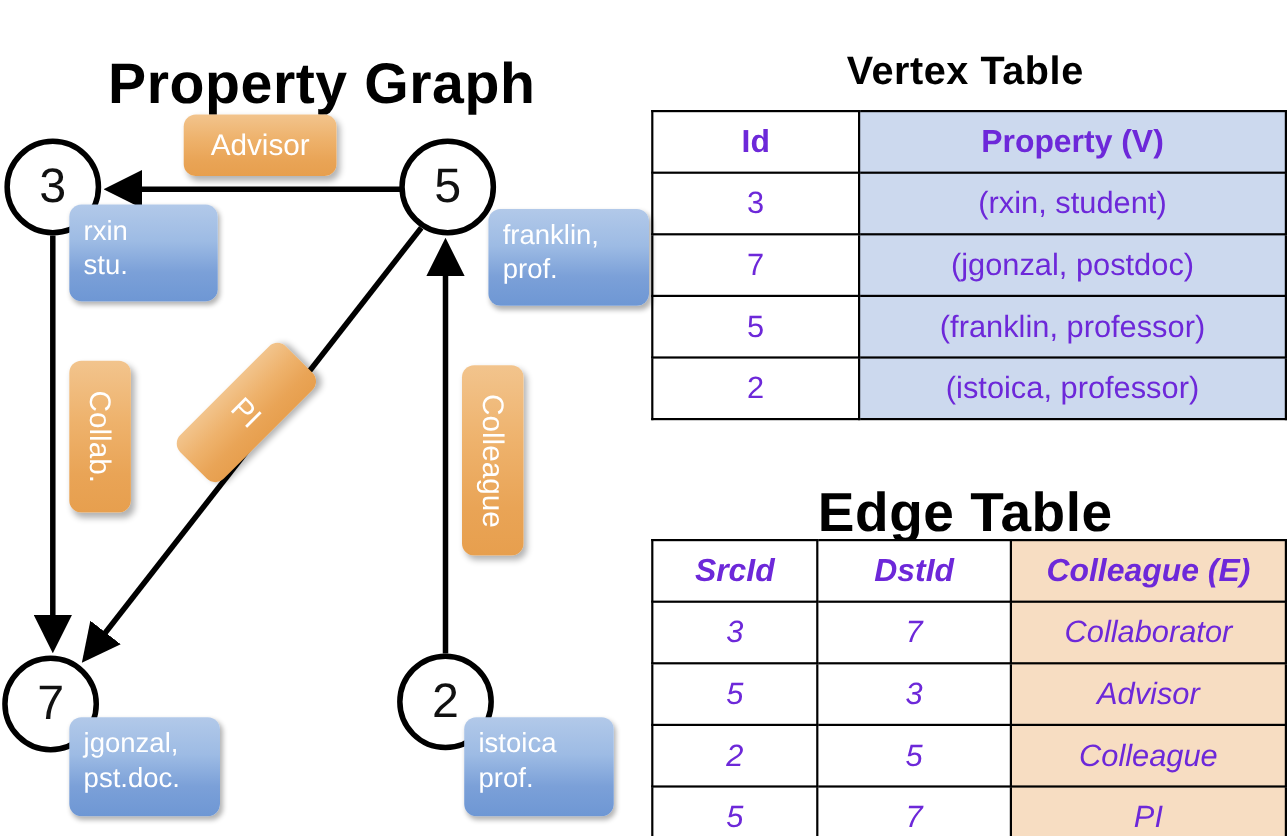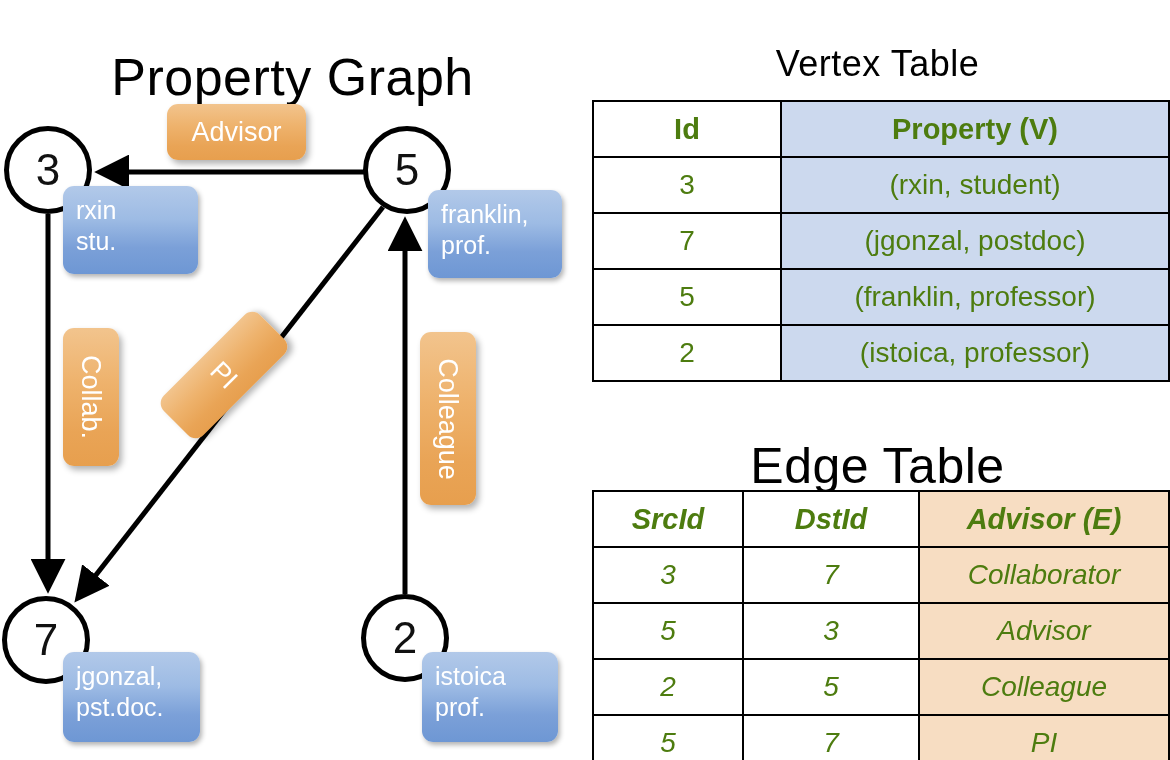--- a/index.html
+++ b/index.html
@@ -12,21 +12,21 @@
     height: 760px;
     position: relative;
     font-family: "Liberation Sans", sans-serif;
     overflow: hidden;
   }
 
   
   .title {
     position: absolute;
     font-family: "Liberation Sans", sans-serif;
-    font-weight: 400;
+    font-weight: 700;
     color: #000000;
     white-space: nowrap;
     letter-spacing: 0.5px;
   }
   #title-property-graph {
     left: 0; top: 12px;
     width: 585px;
     text-align: center;
     font-size: 52px;
     line-height: 60px;
@@ -128,21 +128,21 @@
   .data-table {
     position: absolute;
     border-collapse: collapse;
     table-layout: fixed;
     font-family: "Liberation Sans", sans-serif;
   }
   .data-table td, .data-table th {
     border: 2px solid #000000;
     text-align: center;
     font-weight: 300;
-    color: #4d7c0f;
+    color: #6d28d9;
     padding: 0;
   }
   .data-table th {
     font-weight: bold;
     font-size: 29px;
   }
   .data-table td {
     font-size: 28px;
   }
   .cell-v { background: #ccd9ee; }
@@ -188,21 +188,21 @@
   </div>
   <div class="vertex-node" style="left:361px; top:594px;">
     <span>2</span>
   </div>
 
   <div class="prop-box" style="left:63px; top:186px; width:135px; height:88px;">
     <div>rxin</div>
     <div>stu.</div>
   </div>
 
-  <div class="prop-box" style="left:428px; top:190px; width:134px; height:88px;">
+  <div class="prop-box" style="left:444px; top:190px; width:146px; height:88px;">
     <div>franklin,</div>
     <div>prof.</div>
   </div>
 
   <div class="prop-box" style="left:63px; top:652px; width:137px; height:90px;">
     <div>jgonzal,</div>
     <div>pst.doc.</div>
   </div>
 
   <div class="prop-box" style="left:422px; top:652px; width:136px; height:90px;">
@@ -265,21 +265,21 @@
 <table class="data-table" id="edge-table">
   <colgroup>
       <col style="width:150px">
       <col style="width:176px">
       <col style="width:250px">
     </colgroup>
   <thead>
     <tr>
       <th class="cell-plain">SrcId</th>
       <th class="cell-plain">DstId</th>
-      <th class="cell-e">Advisor (E)</th>
+      <th class="cell-e">Colleague (E)</th>
     </tr>
   </thead>
   <tbody>
     <tr>
       <td class="cell-plain">3</td>
       <td class="cell-plain">7</td>
       <td class="cell-e">Collaborator</td>
     </tr>
     <tr>
       <td class="cell-plain">5</td>

